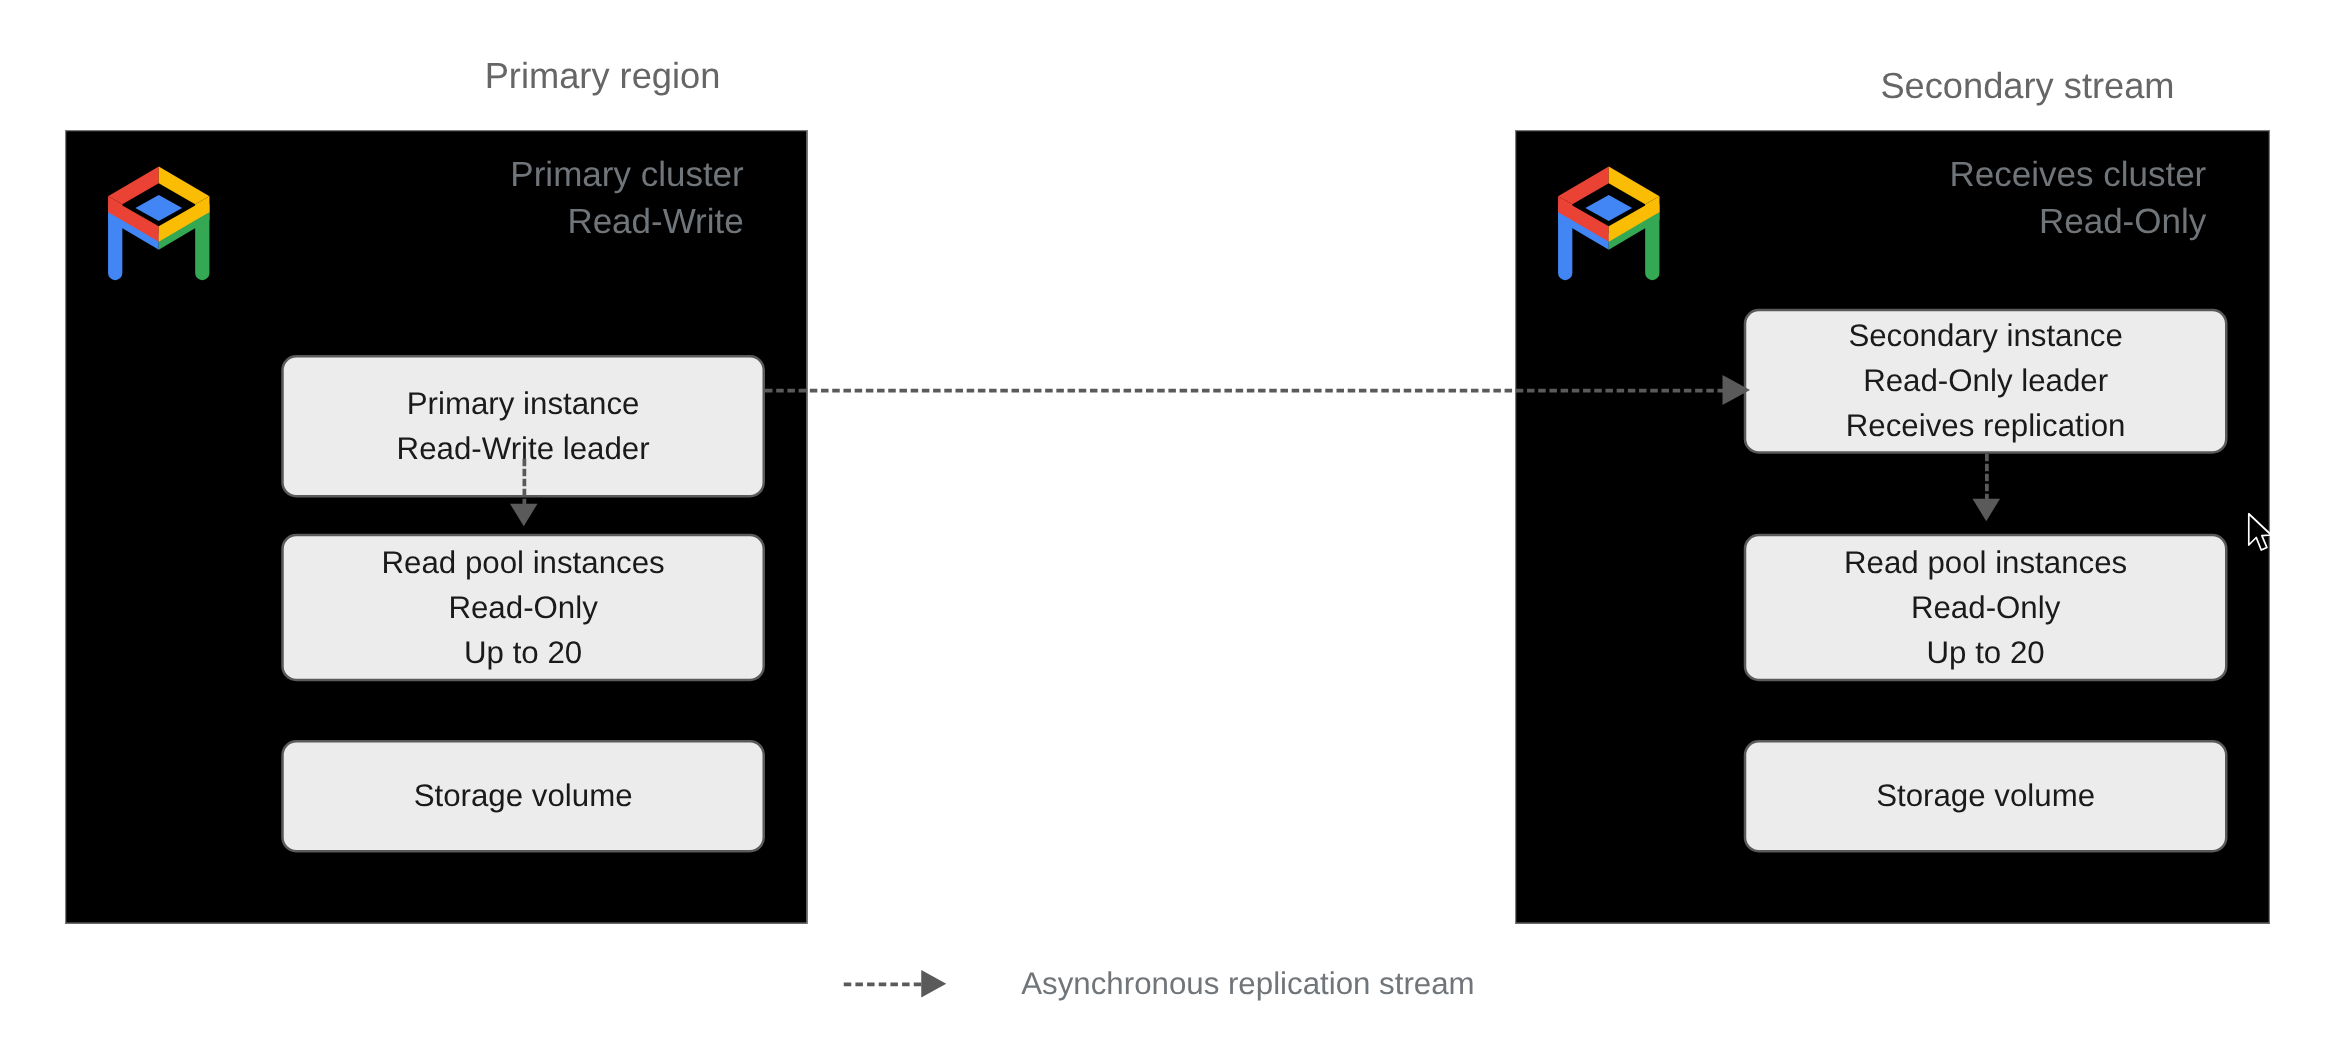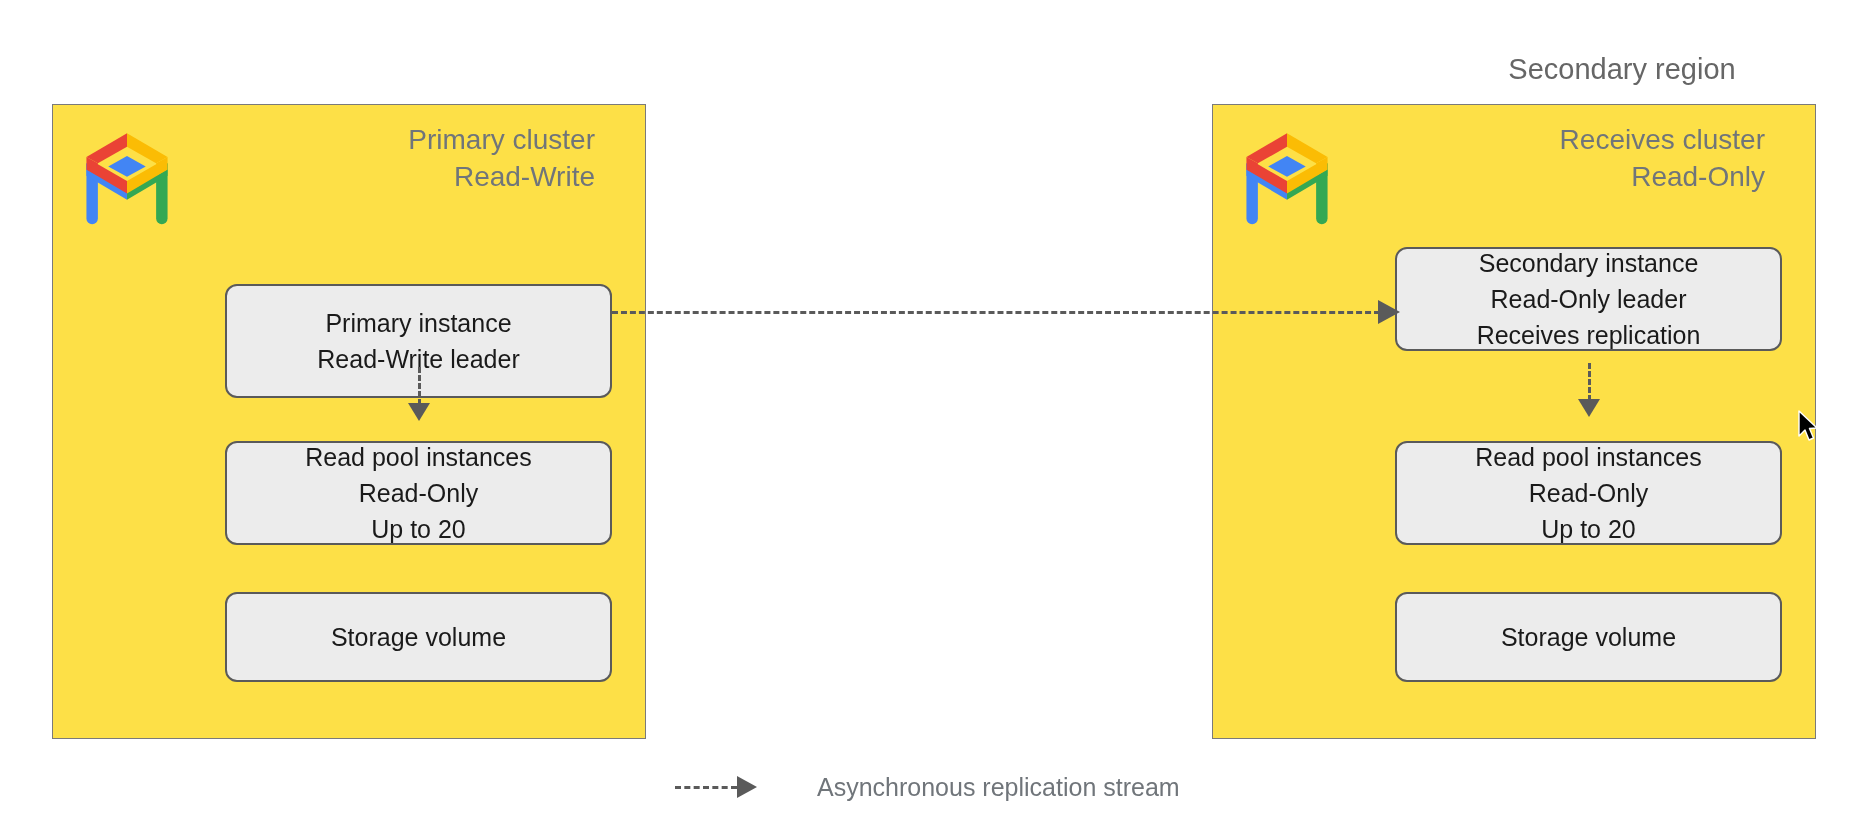--- a/index.html
+++ b/index.html
@@ -28,21 +28,21 @@
     line-height: 34px;
     white-space: nowrap;
     text-align: center;
   }
   #region-label-primary   { left: 252px; top: 44px; width: 460px; }
   #region-label-secondary { left: 1392px; top: 52px; width: 460px; }
 
   
   .cluster-panel {
     position: absolute;
-    background: #fde047;
+    background: #000000;
     border: 1px solid #7a7a7a;
     box-sizing: border-box;
   }
   #cluster-primary   { left: 52px;   top: 104px; width: 594px; height: 635px; }
   #cluster-secondary { left: 1212px; top: 104px; width: 604px; height: 635px; }
 
   .cluster-title {
     position: absolute;
     top: 16px;
     right: 50px;
@@ -76,22 +76,22 @@
     white-space: pre-line;
     display: flex;
     align-items: center;
     justify-content: center;
   }
   
   .col-primary .node-box   { left: 172px; width: 387px; }
   .col-secondary .node-box { left: 182px; width: 387px; }
 
   .box-lead    { top: 146px; height: 114px; margin-top: 33px; }
-  .box-lead-3  { top: 142px; height: 104px; }
-  .box-pool    { top: 336px; height: 104px; }
+  .box-lead-3  { top: 142px; height: 116px; }
+  .box-pool    { top: 322px; height: 118px; }
   .box-storage { top: 487px; height: 90px; }
 
   
   .v-connector {
     position: absolute;
     width: 0;
     border-left: 3px dashed #5a5a5a;
   }
   .v-arrowhead {
     position: absolute;
@@ -160,22 +160,23 @@
     width: 22px;
     height: 34px;
     pointer-events: none;
   }
 </style>
 </head>
 <body>
 
 <div id="stage">
 
-
-  <div class="region-label" id="region-label-secondary">Secondary region</div>
+  <div class="region-label" id="region-label-primary">Primary region</div>
+
+  <div class="region-label" id="region-label-secondary">Secondary stream</div>
 
   <div class="cluster-panel col-primary" id="cluster-primary">
 
     <div class="cluster-title">Primary cluster
 Read-Write</div>
 
     <svg class="alloy-logo" viewBox="0 0 100 100">
 
       <path d="M11 33 L11 86 a5.5 5.5 0 0 0 11 0 L22 39 Z" fill="#4285f4"></path>
 

